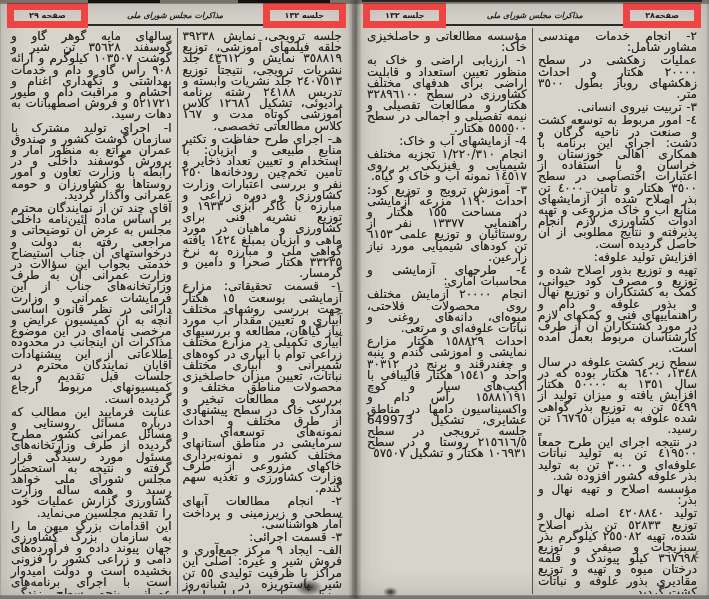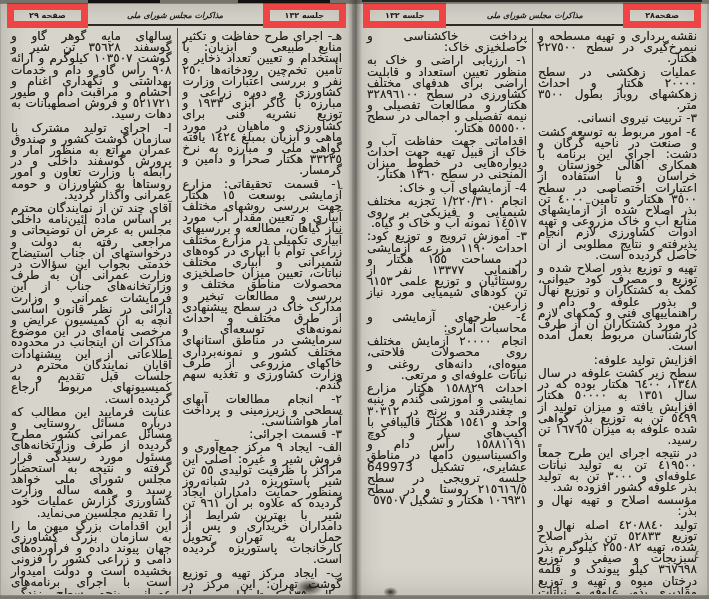--- a/index.html
+++ b/index.html
@@ -56,20 +56,21 @@
 <div class="scan">
 
   <div class="page page-left">
     <div class="page-header">
       <span class="hbox">صفحه ٢٩</span>
       <span class="htitle">مذاکرات مجلس شورای ملی</span>
       <span class="hbox">جلسه ١٣٢</span>
     </div>
     <div class="cols">
       <div class="col col-first">
+          <p class="para">جلسه ترویجی، نمایش ٣٩٢٣٨ حلقه فیلمهای آموزشی، توزیع ٣٥٨٨١٩ نمایش و ٤٣٦١٢ جلد نشریات ترویجی، نتیجتاً توزیع ٢٤٠٧٥١٣ جلد نشریات وابسته و تدریس ٢٤١٨٨ رشته برنامه رادیوئی، تشکیل ١٢٦٨١ کلاس آموزشی کوتاه مدت و ١٦٧ کلاس مطالعاتی تخصصی.</p>
           <p class="para">هـ- اجرای طرح حفاظت و تکثیر منابع طبیعی و آبزیان: با استخدام و تعیین تعداد ذخایر و تأمین تخم‌چین رودخانه‌ها ٢٥٠ نفر و بررسی اعتبارات وزارت کشاورزی و دوره زراعی و مبارزه با کاگر آبزی ١٩٣٣ و توزیع نشریه فنی برای کشاورزی و ماهیان در مورد ماهی و آبزیان بمبلغ ١٤٢٤ یافته گواهی ملی و مبارزه به نرخ ٣٣٢٣٥ هکتار صحرا و دامین و گرمسار.</p>
           <p class="para">١- قسمت تحقیقاتی: مزارع آزمایشی بوسعت ١٥ هکتار جهت بررسی روشهای مختلف آبیاری و تعیین مقدار آب مورد نیاز گیاهان، مطالعه و بررسیهای آبیاری تکمیلی در مزارع مختلف زراعی توأم با آبیاری در کوه‌های شمیرانی و آبیاری مختلف نباتات، تعیین میزان حاصلخیزی محصولات مناطق مختلف و بررسی و مطالعات تبخیر و مدارک خاک در سطح پیشنهادی از طرق مختلف و احداث نمونه‌های توسعه‌ای و سرمایشی در مناطق استانهای مختلف کشور و نمونه‌برداری خاکهای مزروعی از طرف وزارت کشاورزی و تغذیه سهم گندم.</p>
           <p class="para">٢- انجام مطالعات آبهای سطحی و زیرزمینی و پرداخت آمار هواشناسی.</p>
           <p class="para">٣- قسمت اجرائی:</p>
           <p class="para">الف- ایجاد ٩ مرکز جمع‌آوری و فروش شیر و غیره: اصلی این مراکز با ظرفیت تولیدی ٥٥ تن شیر پاستوریزه در شبانه‌روز بمنظور حمایت دامداران ایجاد گردیده که علاوه بر آن ٩٦١ تن شیر با بهترین شرایط از دامداران خریداری و پس از حمل به تهران تحویل کارخانجات پاستوریزه گردیده است.</p>
           <p class="para">ب- ایجاد مرکز تهیه و توزیع گوشت تهران: این مرکز در سال ١٣٥٠ که تا پایان سه ماه اول بهره‌برداری از آن آغاز شد.</p>
         </div>
       <div class="col">
           <p class="para">سالهای مایه گوهر گاو و گوسفند ٣٥٦٢٨ تن شیر و گوشت ١٠٣٥٠٧ کیلوگرم و ارائه ٩٠٨ رأس گاو و دام و خدمات بهداشتی و نگهداری اغنام و احشام و مراقبت دام و طیور ٥٢١٧٢١ و فروش اصطهبانات به دهات رسید.</p>
           <p class="para">ا- اجرای تولید مشترک با سازمان گوشت کشور و صندوق عمران مراتع به منظور آمار و پرورش گوسفند داخلی و در رابطه با وزارت تعاون و امور روستاها به کشاورزان و حومه عمرانی واگذار گردید.</p>
@@ -83,35 +84,34 @@
   <div class="gutter"></div>
 
   <div class="page page-right">
     <div class="page-header">
       <span class="hbox">جلسه ١٣٢</span>
       <span class="htitle">مذاکرات مجلس شورای ملی</span>
       <span class="hbox">صفحه٢٨</span>
     </div>
     <div class="cols">
       <div class="col col-first">
-          <p class="para">نقشه برداری و تهیه مسطحه و نیمرخ‌گیری در سطح ٢٢٧٥٠٠ هکتار.</p>
+          <p class="para">٢- انجام خدمات مهندسی مشاور شامل:</p>
           <p class="para">عملیات زهکشی در سطح ٢٠٠٠٠ هکتار و احداث زهکشهای روباز بطول ٣٥٠٠ متر.</p>
           <p class="para">٣- تربیت نیروی انسانی.</p>
           <p class="para">٤- امور مربوط به توسعه کشت و صنعت در ناحیه گرگان و دشت: اجرای این برنامه با همکاری اهالی خوزستان و خراسان و با استفاده از اعتبارات اختصاصی در سطح ٣٥٠٠ هکتار و تأمین ٤٠٠٠ تن بذر اصلاح شده از آزمایشهای منابع آب و خاک مزروعی و تهیه ادوات کشاورزی لازم انجام پذیرفته و نتایج مطلوبی از آن حاصل گردیده است.</p>
+          <p class="para">افزایش تولید علوفه:</p>
           <p class="para">تهیه و توزیع بذور اصلاح شده و توزیع و مصرف کود حیوانی، کمک به کشتکاران و توزیع نهال و بذور علوفه و دام و راهنماییهای فنی و کمکهای لازم در مورد کشتکاران آن از طرف کارشناسان مربوط بعمل آمده است.</p>
-          <p class="para">افزایش تولید علوفه:</p>
           <p class="para">سطح زیر کشت علوفه در سال ١٣٤٨، ٦٤٠٠ هکتار بوده که در سال ١٣٥١ به ٥٠٠٠٠ هکتار افزایش یافته و میزان تولید از ٥٤٩٩ تن به توزیع بذر گواهی شده علوفه به میزان ١٦٧٦٥ تن رسید.</p>
           <p class="para">در نتیجه اجرای این طرح جمعاً ٤١٩٥٠٠ تن به تولید نباتات علوفه‌ای و ٣٠٠٠ تن به تولید بذر علوفه کشور افزوده شد.</p>
           <p class="para">مؤسسه اصلاح و تهیه نهال و بذر:</p>
           <p class="para">تولید ٤٢٠٨٨٤٠ اصله نهال و توزیع ٥٢٨٣٣ تن بذر اصلاح شده، تهیه ٢٥٥٠٨٢ کیلوگرم بذر سبزیجات و صیفی و توزیع ٣٦٧٦٩٨ کیلو پیوندک و قلمه درختان میوه و تهیه و توزیع مقادیری بذور علوفه و نباتات کشت گردید.</p>
         </div>
       <div class="col">
-          <p class="para">پرداخت خاکشناسی و حاصلخیزی خاک:</p>
+          <p class="para">مؤسسه مطالعاتی و حاصلخیزی خاک:</p>
           <p class="para">١- ارزیابی اراضی و خاک به منظور تعیین استعداد و قابلیت اراضی برای هدفهای مختلف کشاورزی در سطح ٣٢٨٩٦١٠٠ هکتار و مطالعات تفصیلی و نیمه تفصیلی و اجمالی در سطح ٥٥٥٥٠٠ هکتار.</p>
-          <p class="para">اقداماتی جهت حفاظت آب و خاک از قبیل تهیه جهت احداث دیواره‌هایی در خطوط میزان المنحنی در سطح ١٣٦٠ هکتار.</p>
           <p class="para">4- آزمایشهای آب و خاک:</p>
           <p class="para">انجام ١/٢٢٠/٣١٠ تجزیه مختلف شیمیایی و فیزیکی بر روی ١٤٥١٧ نمونه آب و خاک و گیاه.</p>
           <p class="para">٣- آموزش ترویج و توزیع کود: احداث ١١٩٠ مزرعه آزمایشی در مساحت ١٥٥ هکتار و راهنمایی ١٣٣٧٧ نفر از روستائیان و توزیع علمی ٦١٥٣ تن کودهای شیمیایی مورد نیاز زارعین.</p>
           <p class="para">٤- طرحهای آزمایشی و محاسبات آماری:</p>
           <p class="para">انجام ٢٠٠٠٠ آزمایش مختلف روی محصولات فلاحتی، میوه‌ای، دانه‌های روغنی و نباتات علوفه‌ای و مرتعی.</p>
           <p class="para">احداث ١٥٨٨٢٩ هکتار مزارع نمایشی و آموزشی گندم و پنبه و چغندرقند و برنج در ٣٠٣١٢ واحد و ١٥٤١ هکتار قالیبافی با اکیپ‌های سیار و کوچ ١٥٨٨١١٩١ رأس دام و واکسیناسیون دامها در مناطق عشایری، تشکیل 649973 جلسه ترویجی در سطح ٢١٥٦١٦/٥ روستا و در سطح ١٠٦٩٣١ هکتار و تشکیل ٥٧٥٠٧</p>
         </div>
     </div>
   </div>
 

